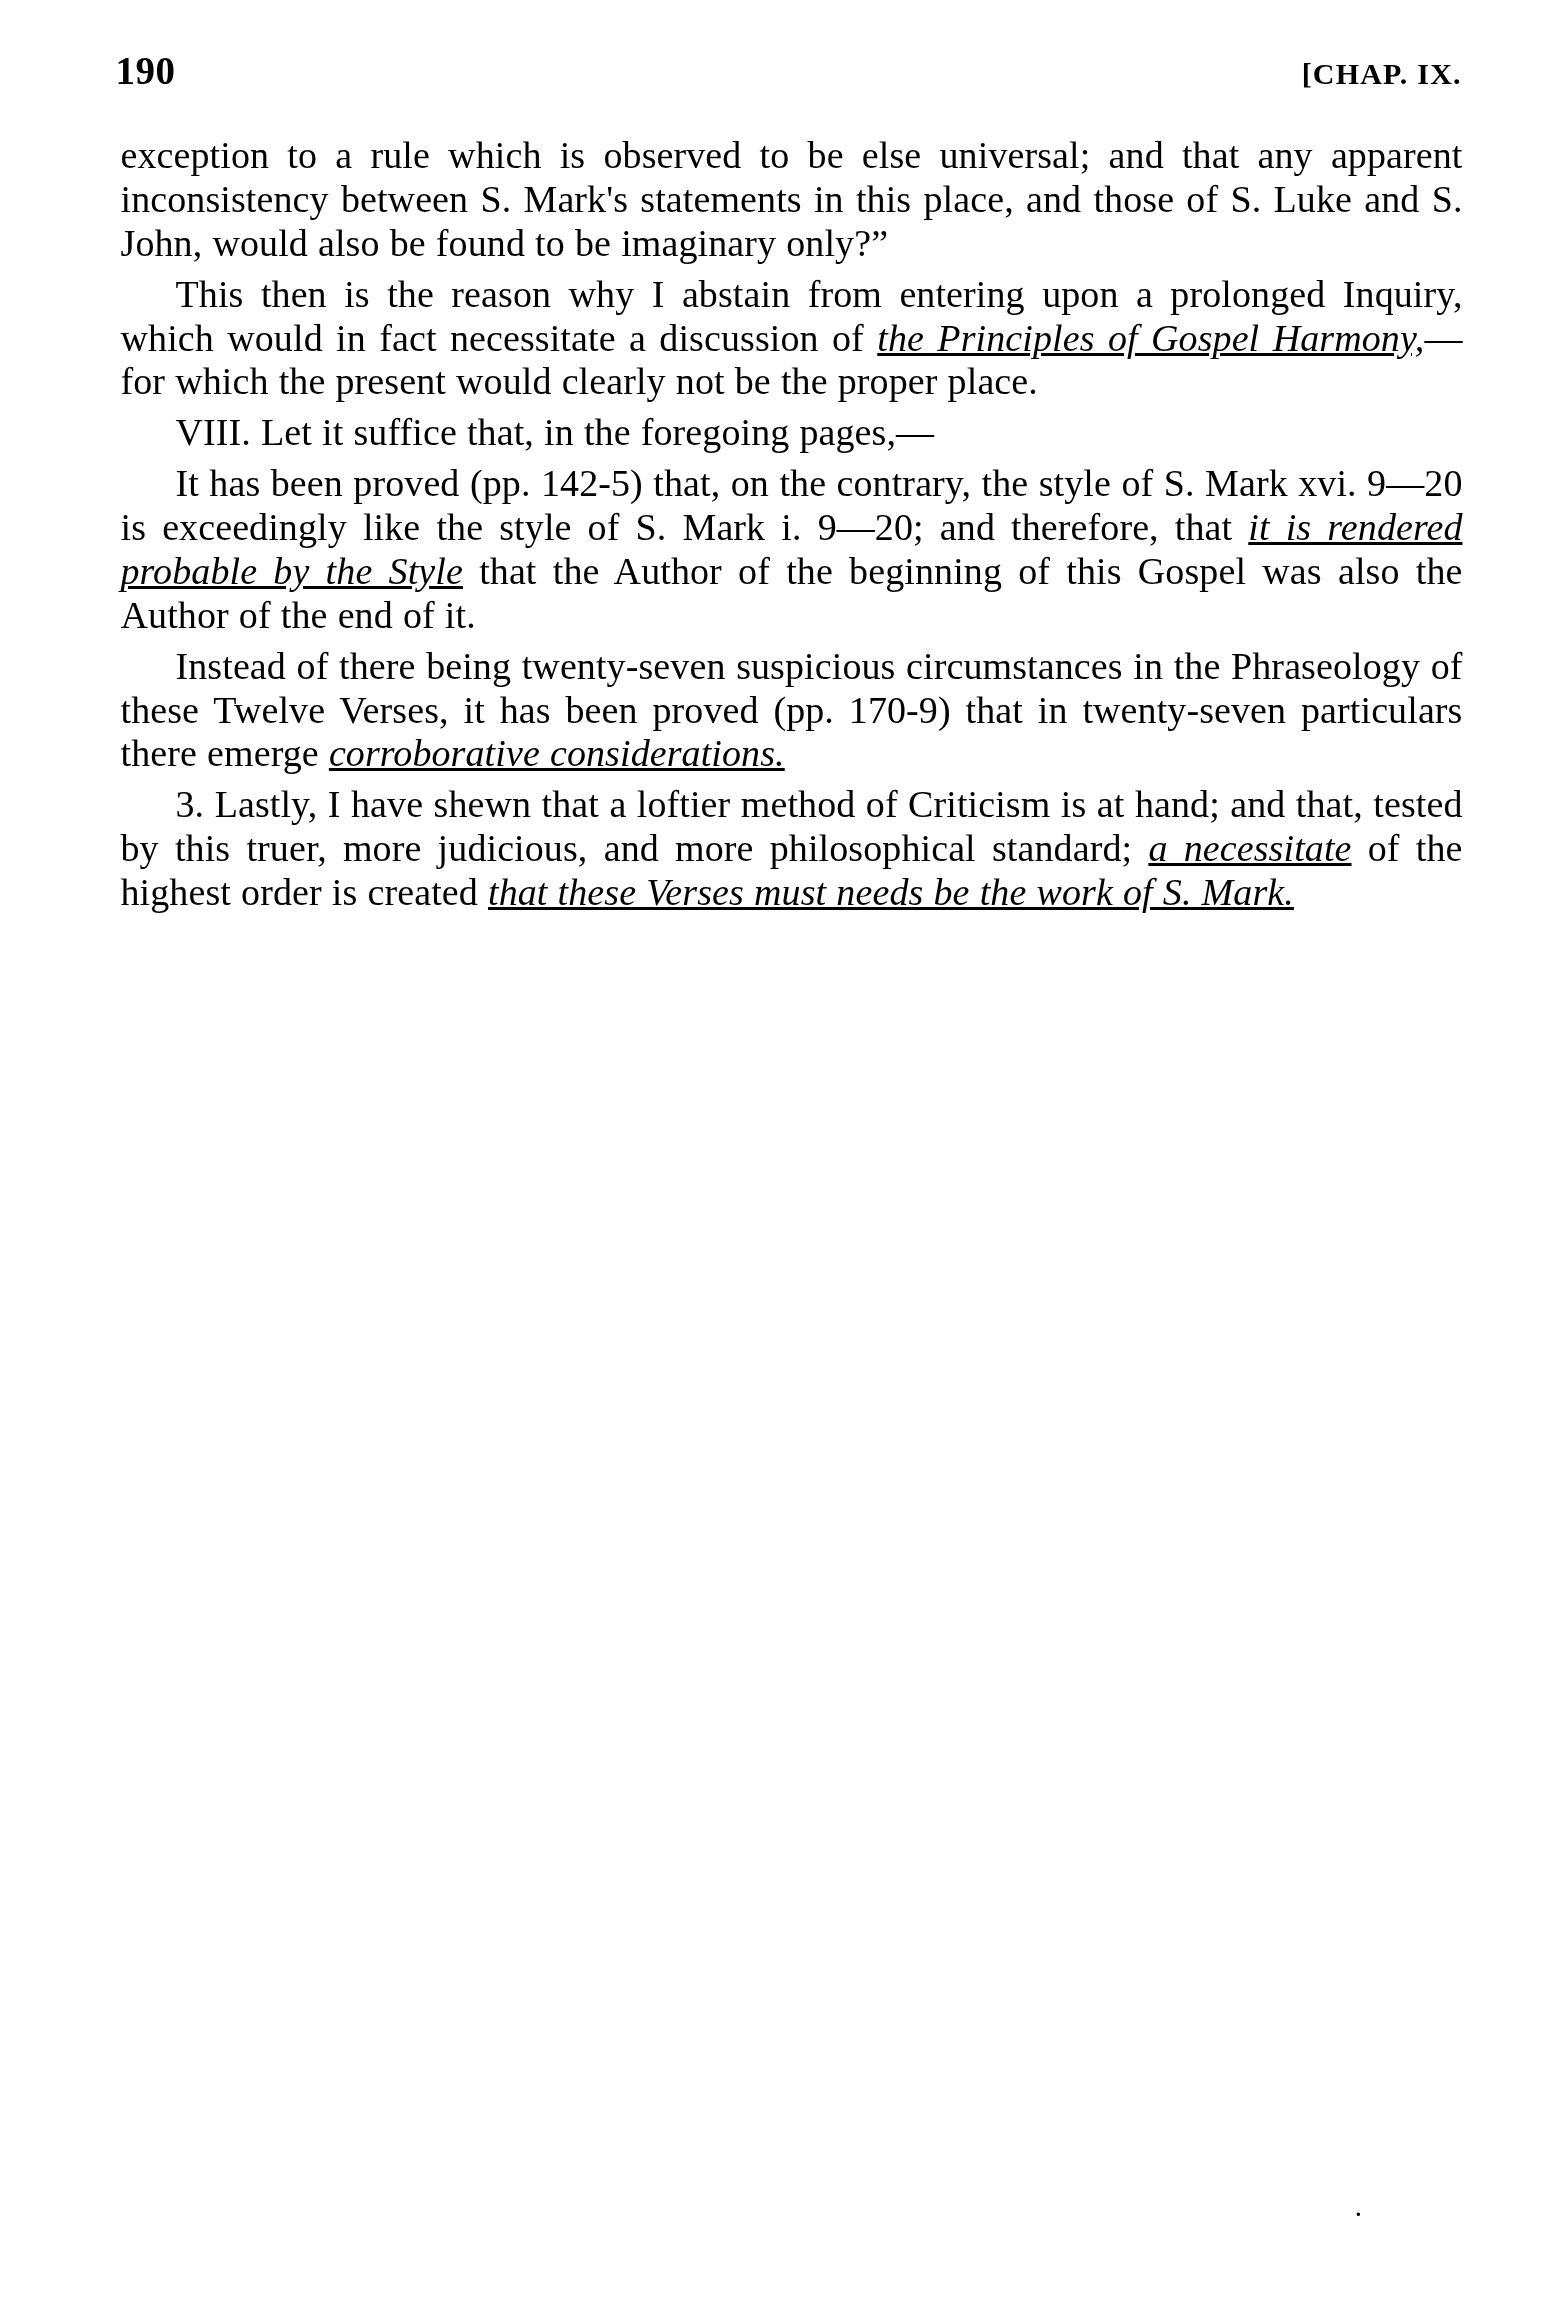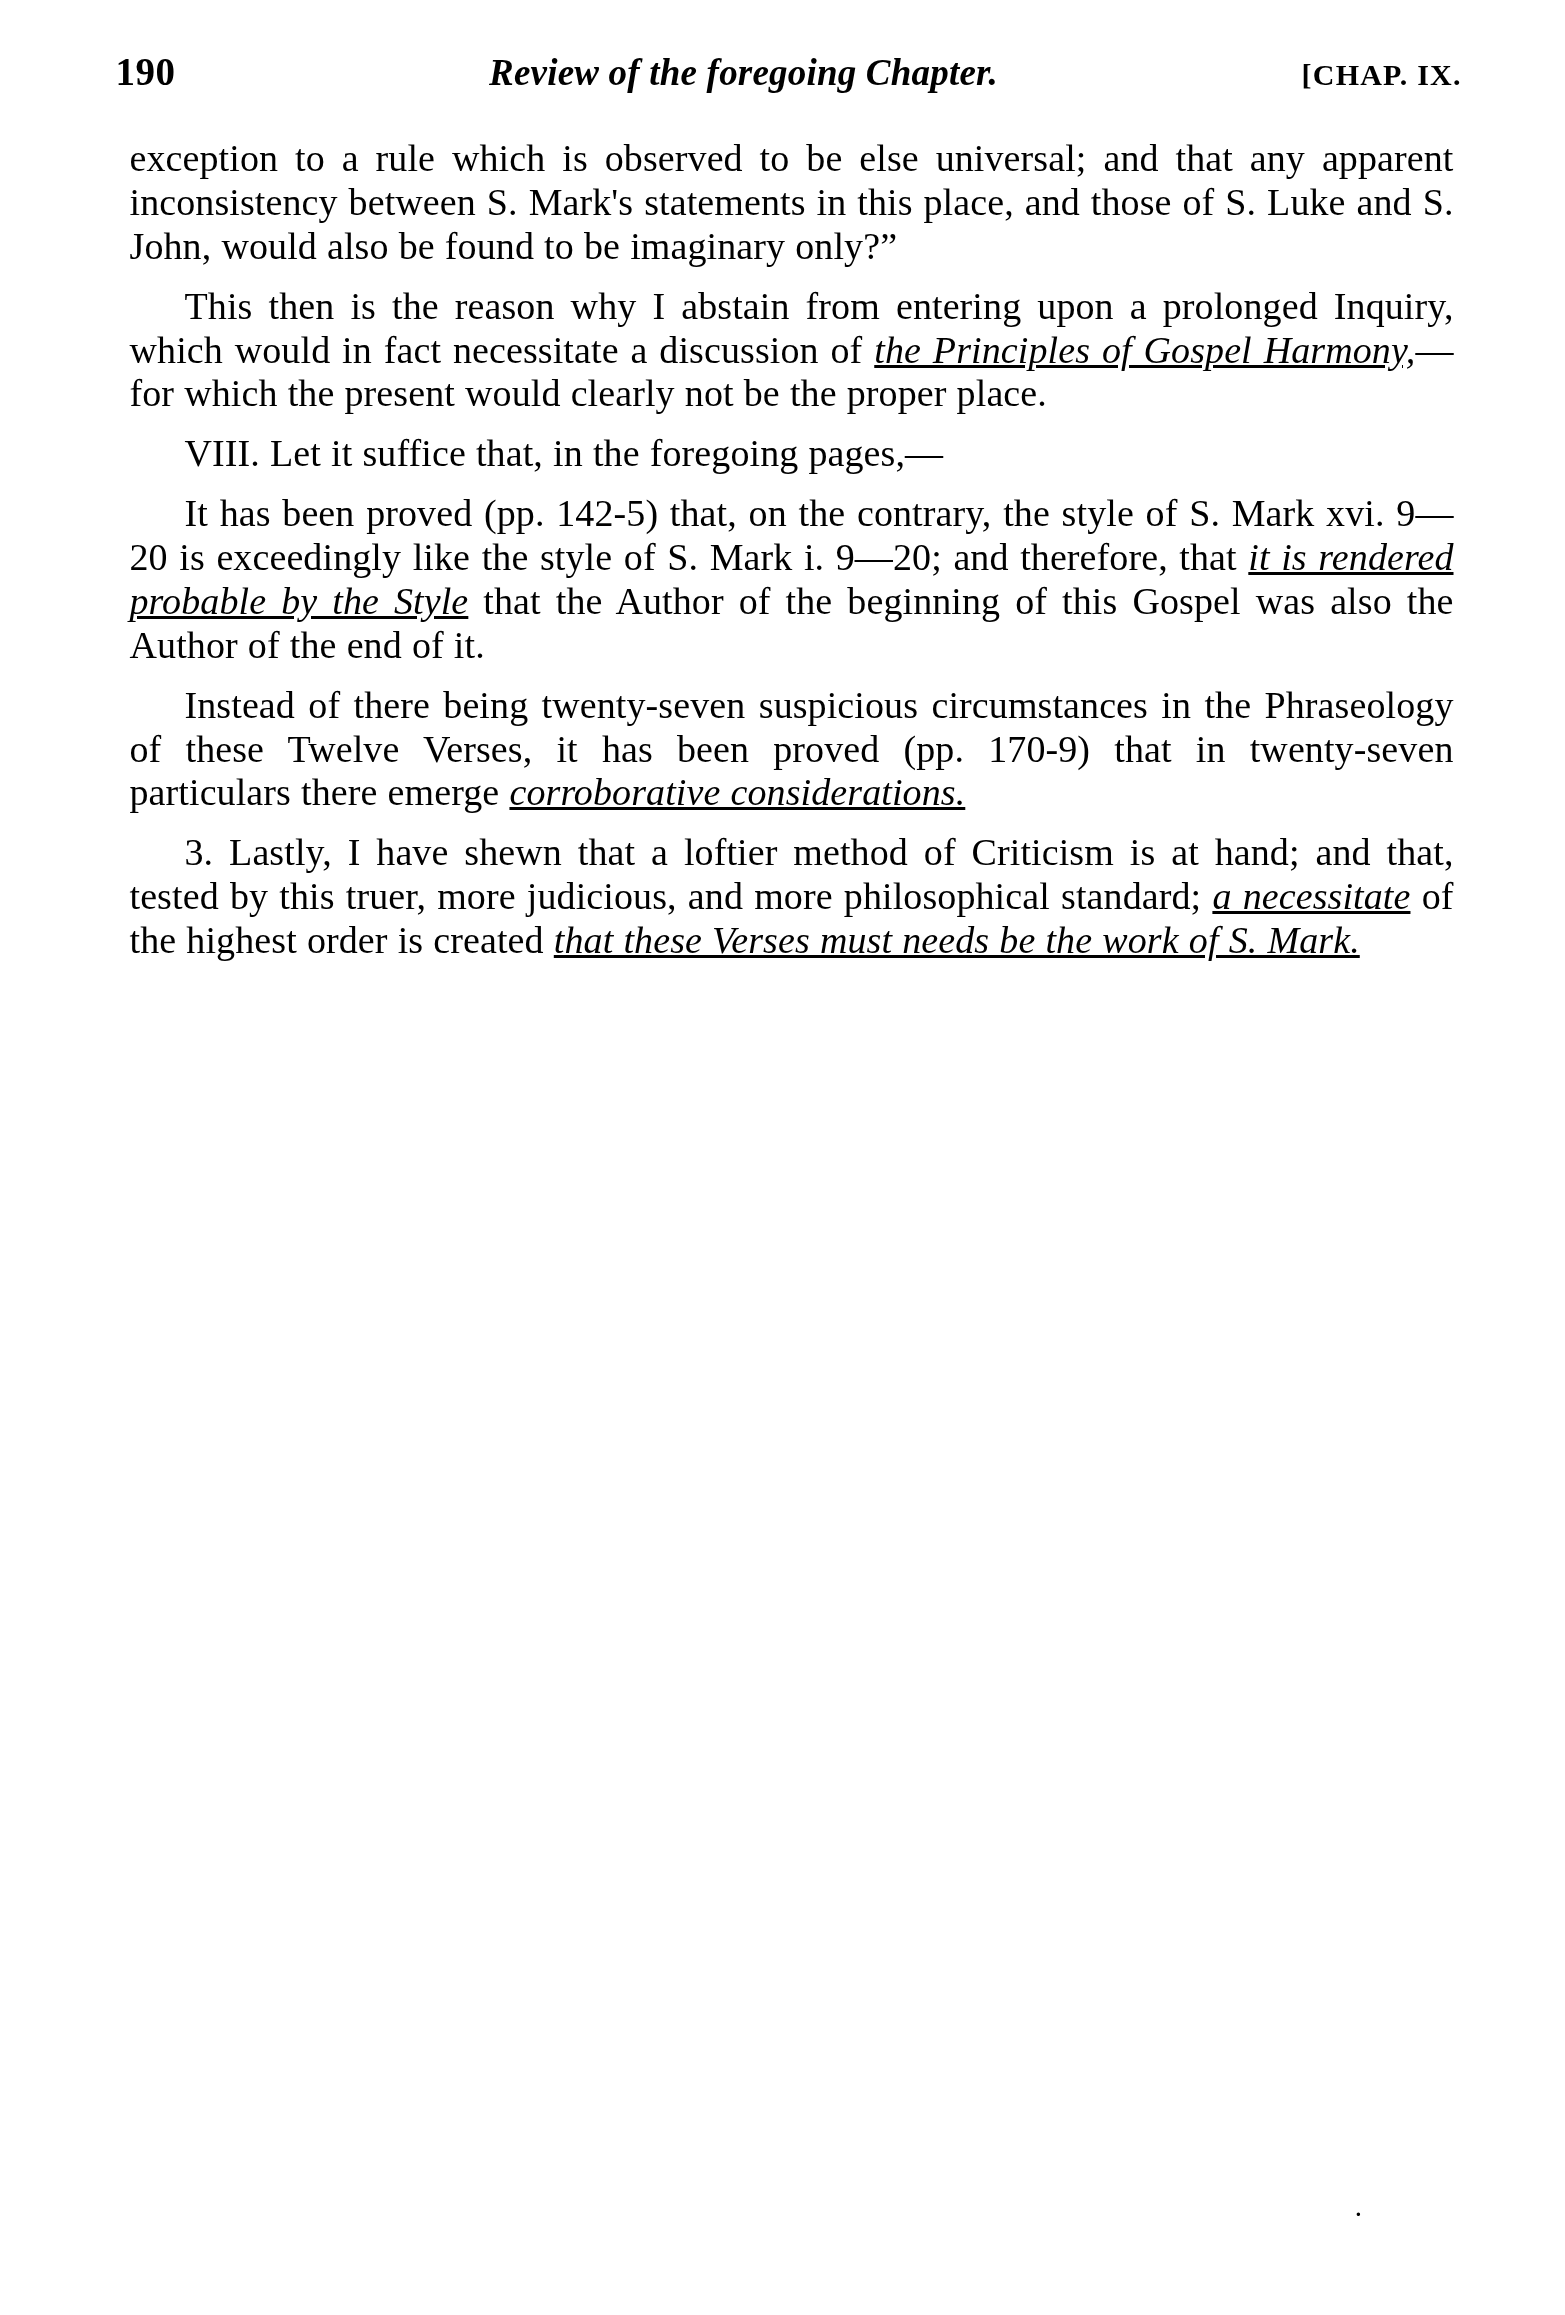--- a/index.html
+++ b/index.html
@@ -55,21 +55,21 @@
     width: 1356px;
     margin: 43px auto 0 auto;
     font-size: 38px;
     line-height: 1.155;
     text-align: justify;
     letter-spacing: 0.1px;
     word-spacing: 0.5px;
     -webkit-font-smoothing: none;
   }
   .body-text p {
-    margin: 16px;
+    margin: 7px;
     text-indent: 0;
   }
   .body-text p.indent {
     text-indent: 55px;
   }
   .body-text i {
     font-style: italic;
     text-decoration: underline;
   }
   .footer-mark {
@@ -80,21 +80,20 @@
     line-height: 1;
   }
 </style>
 </head>
 <body>
 
 <div class="page">
 
   <div class="header">
     <span class="folio">190</span>
-    <span class="running-title">Review of the foregoing Chapter.</span>
     <span class="chapter-ref">[CHAP. IX.</span>
   </div>
 
   <div class="body-text">
 
     <p><span>exception to a rule which is observed to be else universal; and that any apparent inconsistency between S. Mark's statements in this place, and those of S. Luke and S. John, would also be found to be imaginary only?”</span></p>
 
     <p class="indent"><span>This then is the reason why I abstain from entering upon a prolonged Inquiry, which would in fact necessitate a discussion of </span><i>the Principles of Gospel Harmony,</i><span>—for which the present would clearly not be the proper place.</span></p>
 
     <p class="indent"><span>VIII. Let it suffice that, in the foregoing pages,—</span></p>

